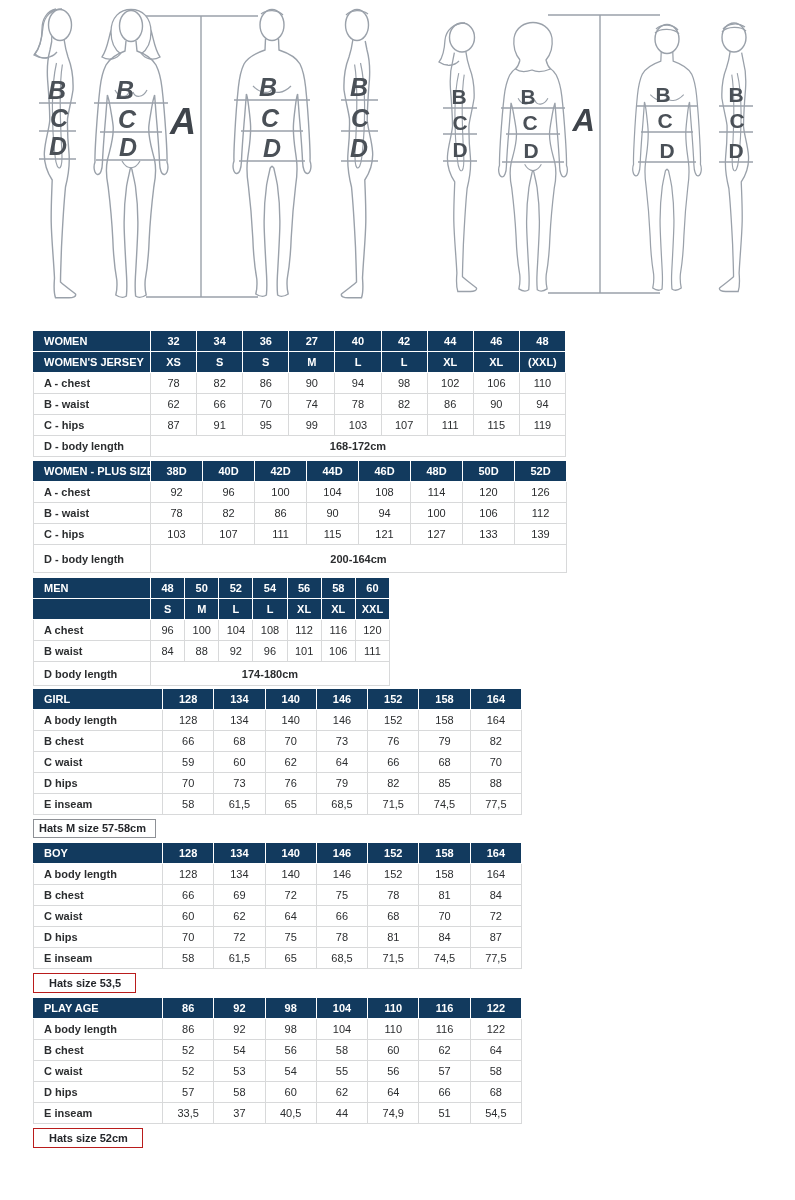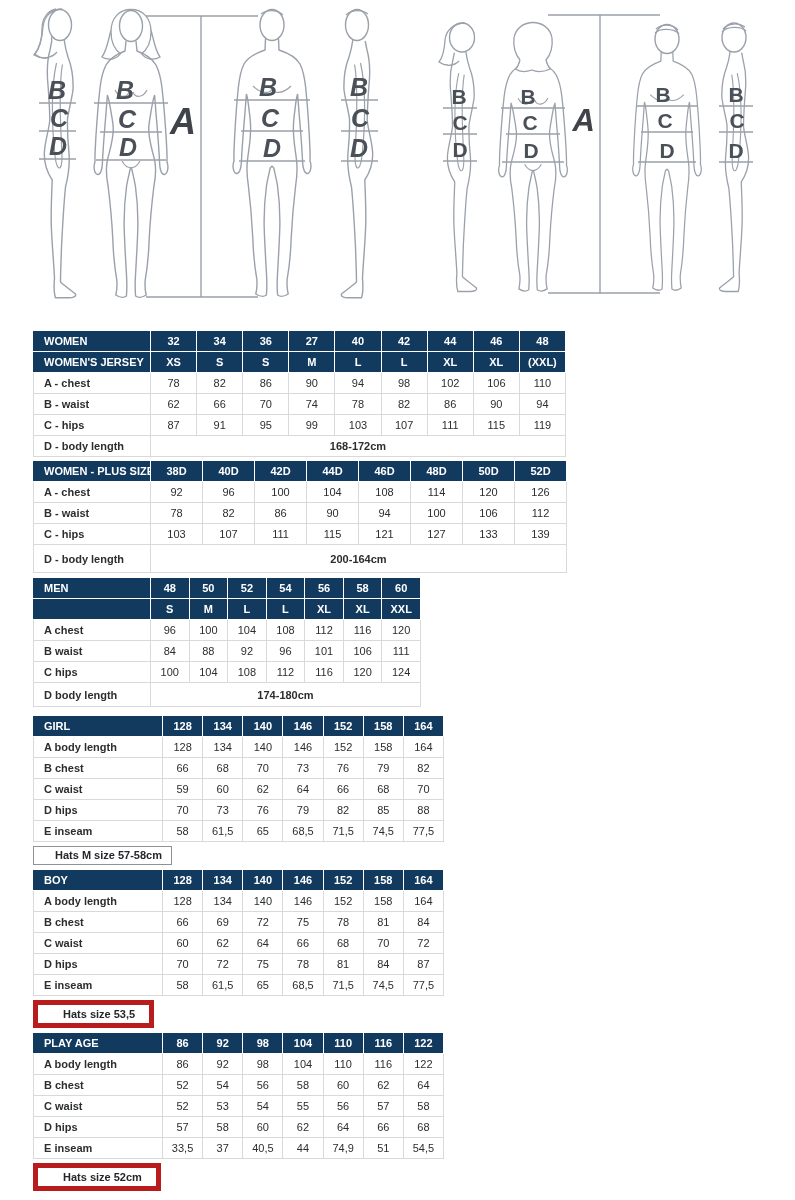--- a/index.html
+++ b/index.html
@@ -11,35 +11,35 @@
   }
   *{box-sizing:border-box;}
   html,body{margin:0;padding:0;background:#fff;}
   body{width:795px;font-family:"Liberation Sans",sans-serif;color:var(--color-text);}
   .sheet{position:relative;width:795px;height:1200px;background:#fff;overflow:hidden;}
   .diagram{width:795px;height:330px;}
   .tables{margin-left:33px;}
   table.tbl{border-collapse:collapse;table-layout:fixed;margin:0 0 3px 0;}
   table.w-women{width:533px;}
   table.w-plus{width:534px;margin-bottom:4px;}
-  table.w-men{width:388px;margin-bottom:8px;}
-  table.w-kid{width:411px;}
+  table.w-men{width:357px;margin-bottom:2px;}
+  table.w-kid{width:489px;}
   .tbl th,.tbl td{border:1px solid var(--color-border);height:21px;padding:0 2px;
     font-size:11px;line-height:12px;text-align:center;font-weight:400;color:var(--color-text);
     overflow:hidden;white-space:nowrap;}
   .tbl th.lab{text-align:left;padding-left:10px;font-weight:700;}
   .tbl tr.head th,.tbl tr.head td{background:var(--color-navy);color:#fff;border:1px solid #fff;font-weight:700;}
   .tbl tr.head th.lab{border-left-color:var(--color-navy);}
   .tbl tr.head td:empty{background:#fff;border:1px solid var(--color-border);}
   .tbl tr.span td{font-weight:700;}
   .tbl tr.tall th,.tbl tr.tall td{height:28px;}
   .tbl tr.mid th,.tbl tr.mid td{height:24px;}
-  .hatbox{display:inline-block;border:5px solid #b91c1c;padding:3px 14px 3px 25px;
+  .hatbox{display:inline-block;border:1px solid #b91c1c;padding:3px 14px 3px 15px;
     margin:1px 8px 4px 0;font-size:11px;line-height:12px;font-weight:700;color:#24262a;}
-  .hatbox.thin{border:1px solid #8e9196;padding:2px 9px 3px 21px;margin:0 0 4px 0;}
+  .hatbox.thin{border:1px solid #8e9196;padding:2px 9px 3px 5px;margin:0 0 4px 0;}
   svg text{font-family:"Liberation Sans",sans-serif;}
   .bcd{font-weight:700;font-style:italic;font-size:25px;fill:var(--color-letter);}
   .bcdk{font-weight:700;font-size:21px;fill:var(--color-letter);}
   .bigA{font-weight:700;font-style:italic;font-size:36px;fill:#3f444b;}
   .bigAk{font-weight:700;font-style:italic;font-size:31px;fill:#3f444b;}
 </style>
 </head>
 <body>
 
 <div class="sheet">
@@ -351,30 +351,20 @@
         <tr>
           <th class="lab">B waist</th>
           <td>84</td>
             <td>88</td>
             <td>92</td>
             <td>96</td>
             <td>101</td>
             <td>106</td>
             <td>111</td>
         </tr>
-        <tr>
-          <th class="lab">C hips</th>
-          <td>100</td>
-            <td>104</td>
-            <td>108</td>
-            <td>112</td>
-            <td>116</td>
-            <td>120</td>
-            <td>124</td>
-        </tr>
         <tr class="span mid">
           <th class="lab">D body length</th>
           <td colspan="7">174-180cm</td>
         </tr>
       </tbody>
     </table>
 
     <table class="tbl w-kid">
       <colgroup>
           <col style="width:129px">

